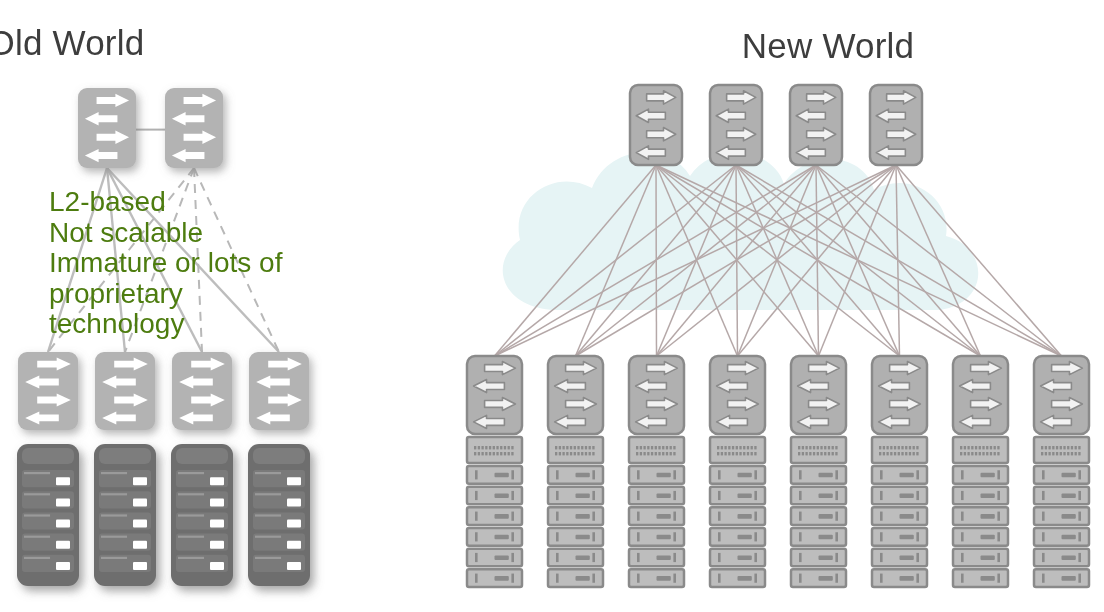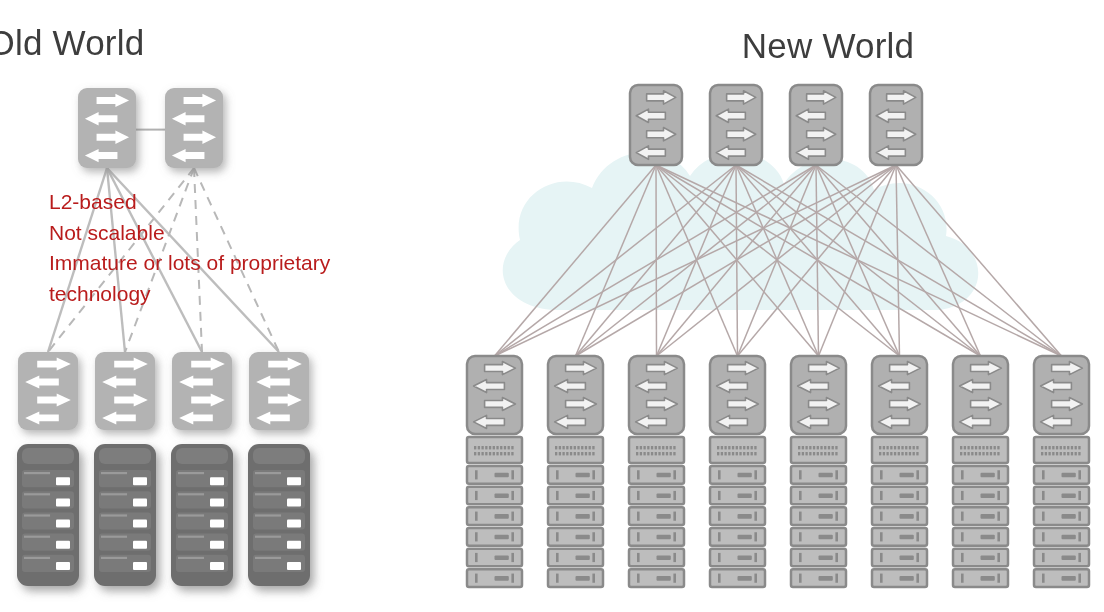--- a/index.html
+++ b/index.html
@@ -14,21 +14,21 @@
 
   .title{
     position:absolute;top:0;width:100%;text-align:center;
     color:#3d3d3d;font-weight:400;letter-spacing:.2px;
     white-space:nowrap;
   }
   #old-title{top:10px;left:-210px;font-size:35px;}
   #new-title{top:26px;left:0px;font-size:35px;}
 
   .bullets{
-    position:absolute;color:#b91c1c;font-size:21px;line-height:30.5px;
+    position:absolute;color:#4d7c0f;font-size:28px;line-height:30.5px;
     white-space:pre-wrap;z-index:40;
   }
   #old-bullets{left:49px;top:174px;width:360px;}
 
   
   svg.layer{position:absolute;left:0;top:0;width:1104px;height:612px;overflow:visible;}
   #link-layer{z-index:10;}
   #cloud-layer{z-index:5;}
   #node-layer{z-index:20;}
 </style>

